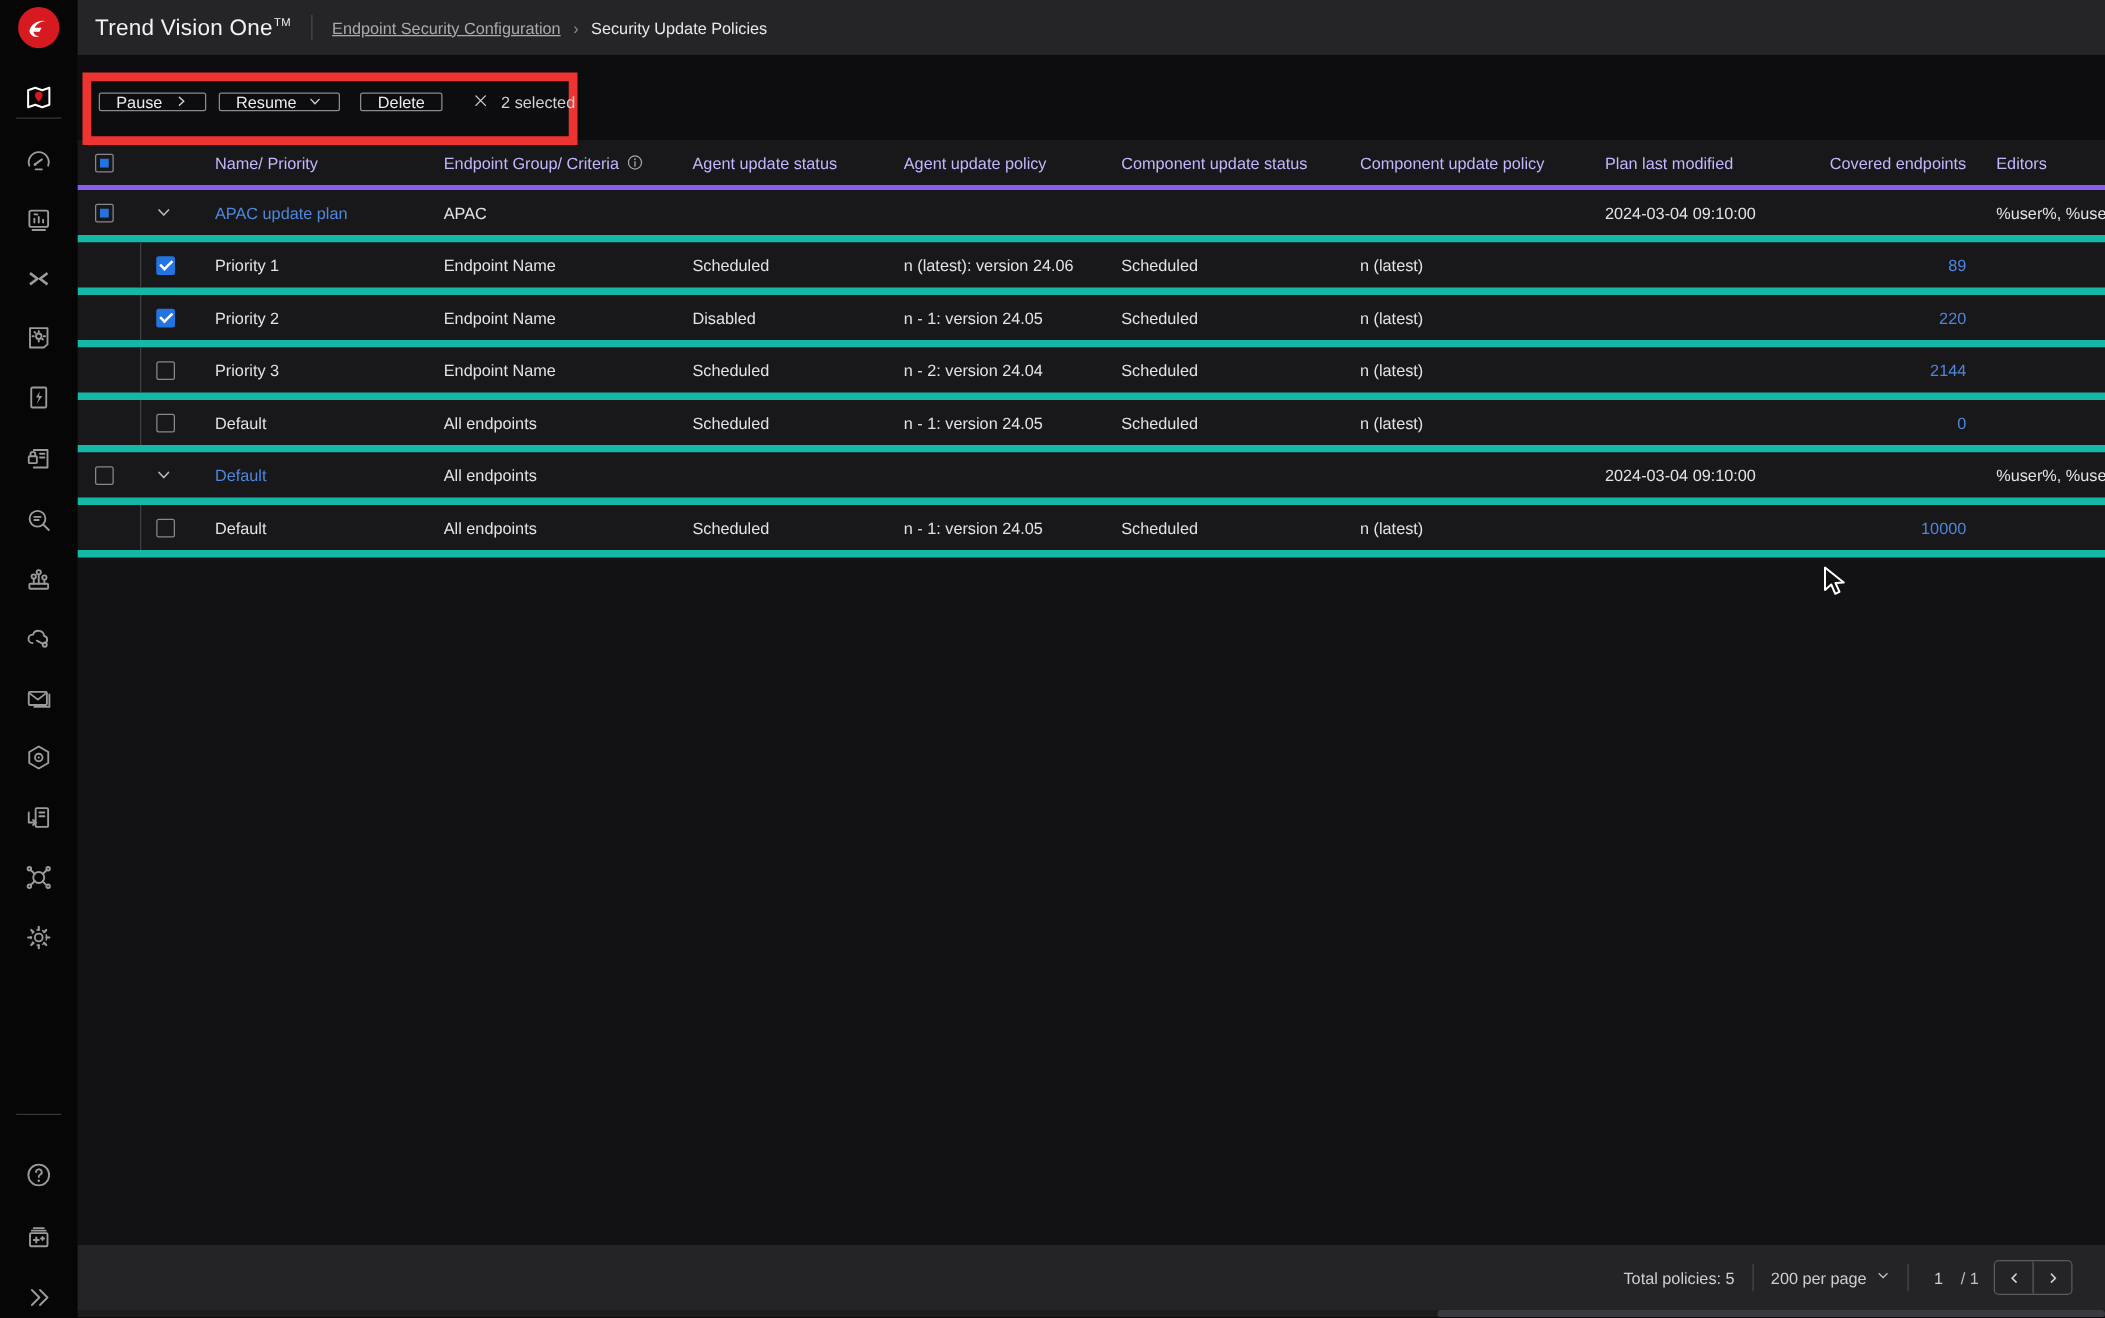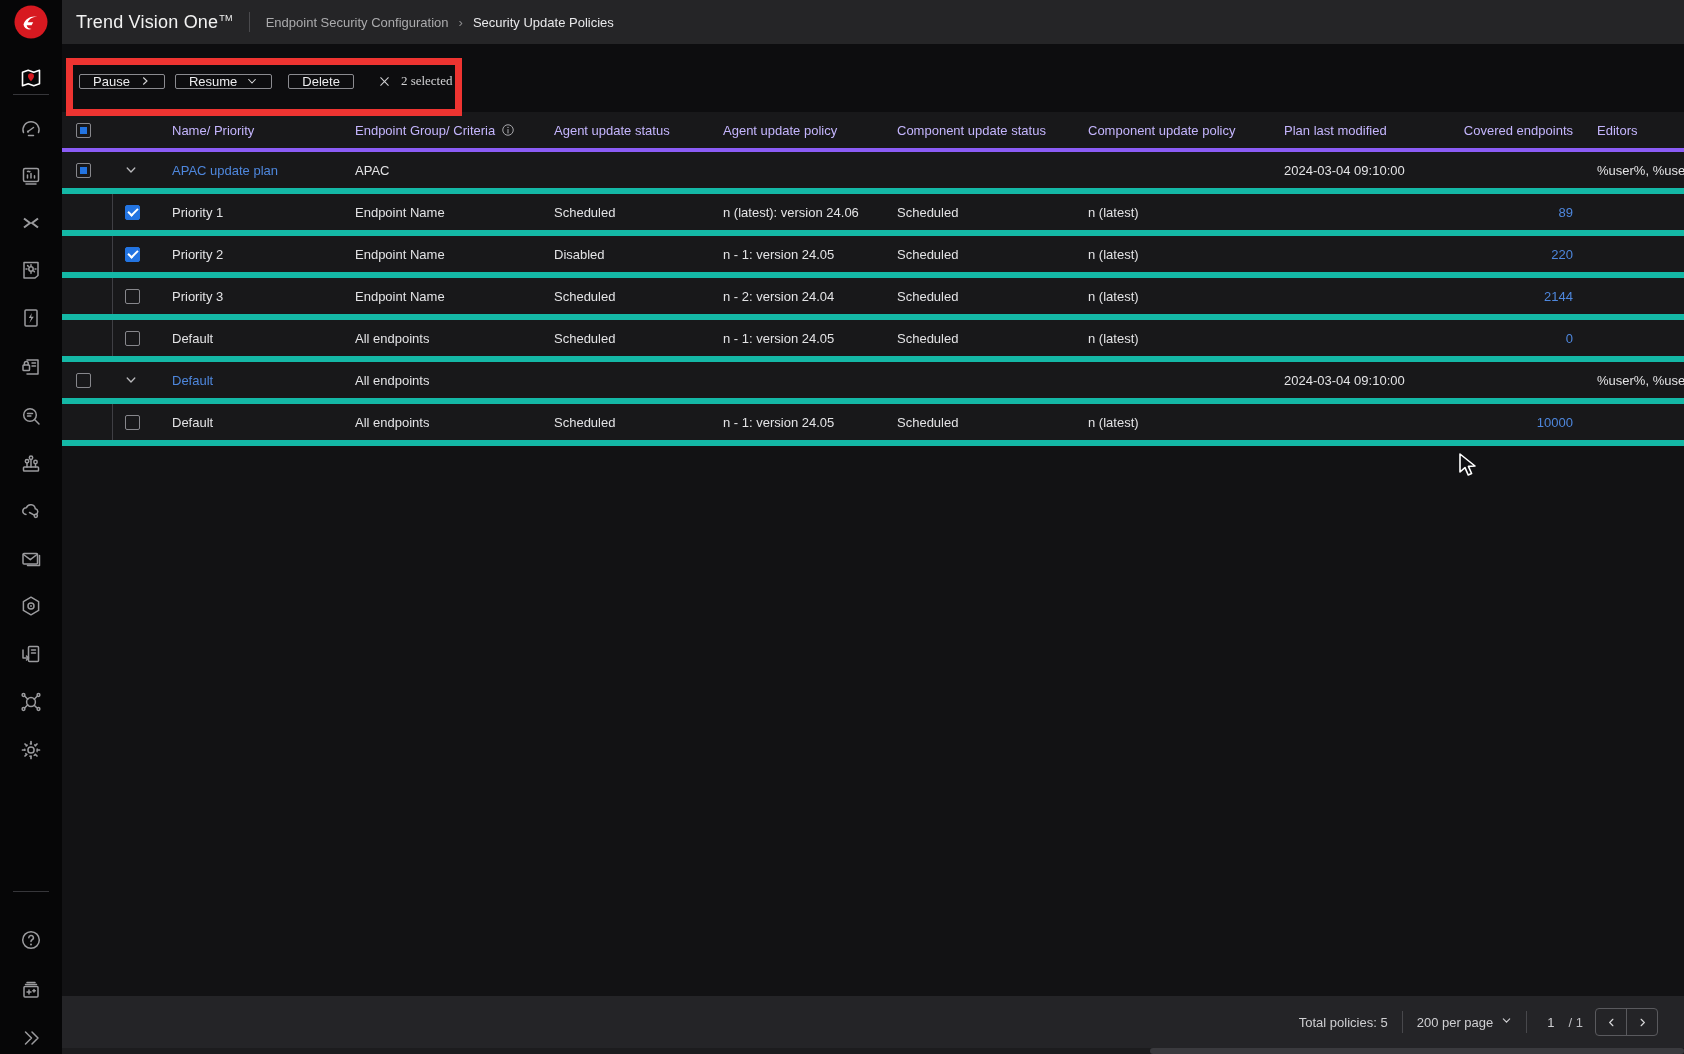--- a/index.html
+++ b/index.html
@@ -11,36 +11,36 @@
   .logo{position:absolute;left:11px;top:2px;width:40px;height:40px;}
   .nav-item{position:absolute;left:0;width:62px;height:40px;display:flex;align-items:center;justify-content:center;cursor:pointer;}
   .nav-item svg{width:24px;height:24px;}
   .sidebar-divider{position:absolute;left:13px;width:36px;height:1px;background:#36363a;}
 
   
   .topbar{position:absolute;left:62px;top:0;width:1622px;height:44px;background:#252527;display:flex;align-items:center;z-index:20;}
   .product-title{color:#f2f2f2;font-size:18px;margin-left:14px;letter-spacing:.2px;white-space:nowrap;}
   .product-title sup{font-size:9px;margin-left:1px;}
   .tb-sep{width:1px;height:20px;background:#4a4a4d;margin:0 16px;}
-  .crumb1{color:#ababad;font-size:13px;}
+  .crumb1{color:#ababad;font-size:13px;text-decoration:underline;}
   .crumb-arrow{color:#8b8b8d;font-size:13px;margin:0 10px;}
   .crumb2{color:#e9e9eb;font-size:13px;}
   .topbar-right{margin-left:auto;display:flex;align-items:center;height:44px;}
   .tz{display:flex;align-items:center;gap:7px;color:#d8d8da;font-size:13px;padding:0 16px;cursor:pointer;height:44px;}
   .topbar-vsep{width:1px;height:44px;background:#39393c;}
   .icon-btn{width:50px;height:44px;display:flex;align-items:center;justify-content:center;position:relative;cursor:pointer;}
   .badge{position:absolute;top:3px;left:27px;min-width:17px;height:17px;border-radius:9px;background:#d93b3b;color:#fff;font-size:10.5px;display:flex;align-items:center;justify-content:center;padding:0 2px;}
 
   
   .toolbar-strip{position:absolute;left:62px;top:44px;width:1622px;height:68px;background:#0d0d0f;}
   .annotation-box{position:absolute;left:66px;top:58px;width:382px;height:44px;border:7px solid #ee3431;z-index:15;pointer-events:none;}
   .toolbar{position:absolute;left:79px;top:67px;height:28px;display:flex;align-items:center;gap:10px;z-index:16;}
   .btn{height:15px;border:1px solid #8b8b90;border-radius:2px;background:transparent;color:#ececee;font-size:13px;font-family:"Liberation Sans",sans-serif;display:flex;align-items:center;gap:9px;padding:0 13px;cursor:pointer;}
   .btn svg{width:12px;height:12px;}
-  .selected-chip{display:flex;align-items:center;gap:10px;margin-left:14px;color:#d2d2d4;font-size:13px;font-family:Liberation Serif, serif;}
+  .selected-chip{display:flex;align-items:flex-start;gap:10px;margin-left:14px;color:#d2d2d4;font-size:13px;}
   .selected-chip svg{width:13px;height:13px;cursor:pointer;}
 
   
   .table{position:absolute;left:62px;top:112px;width:1622px;}
   .trow{display:flex;align-items:center;height:36px;border-bottom:6px solid #14b8a6;background:#18181a;font-size:13px;color:#e3e3e5;}
   .thead{color:#c4b5fd;border-bottom:4px solid #8b5cf6;}
   .c-check{width:50px;padding-left:14px;box-sizing:border-box;flex:none;display:flex;align-items:center;}
   .c-exp{width:48px;padding-left:12px;box-sizing:border-box;flex:none;display:flex;align-items:center;align-self:stretch;}
   .c-name{width:187px;padding-left:12px;box-sizing:border-box;flex:none;white-space:nowrap;overflow:hidden;}
   .c-group{width:199px;padding-left:8px;box-sizing:border-box;flex:none;display:flex;align-items:center;gap:6px;white-space:nowrap;}

